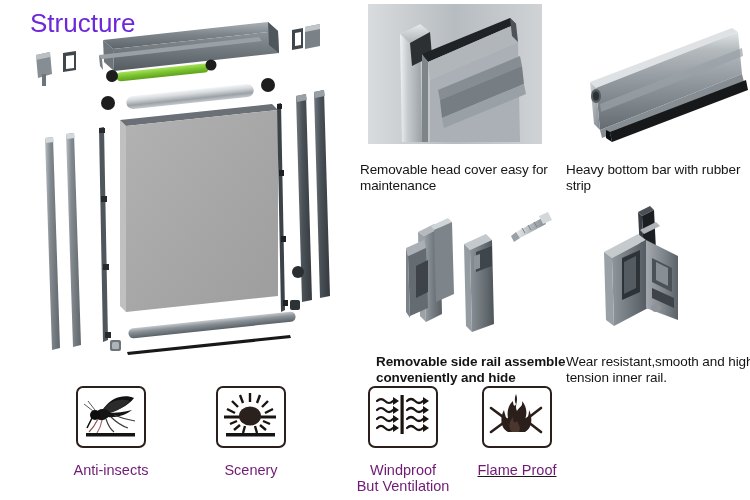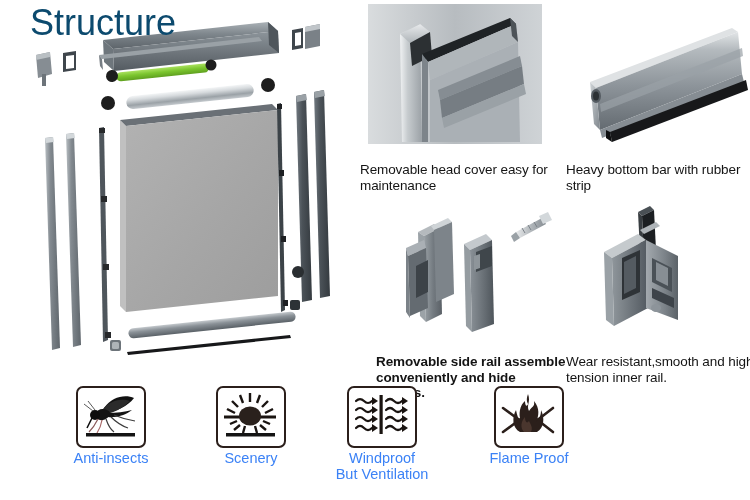--- a/index.html
+++ b/index.html
@@ -14,24 +14,24 @@
     overflow: hidden;
     font-family: "Liberation Sans", sans-serif;
     color: #1a1a1a;
   }
 
   
   #page-title {
     position: absolute;
     left: 30px;
     top: 6px;
-    font-size: 36px;
+    font-size: 26px;
     line-height: 34px;
     font-weight: 400;
-    color: #0c4a6e;
+    color: #6d28d9;
     letter-spacing: 0px;
     z-index: 40;
   }
 
   
   #structure-diagram {
     position: absolute;
     left: 0;
     top: 0;
     width: 352px;
@@ -74,42 +74,42 @@
     top: 386px;
     width: 750px;
     height: 114px;
   }
   .feature-item {
     position: absolute;
     text-align: center;
   }
   #feature-anti-insects { left: 36px;  width: 150px; }
   #feature-sunproof     { left: 176px; width: 150px; }
-  #feature-windproof    { left: 306px; width: 152px; }
-  #feature-flame-proof  { left: 456px; width: 146px; }
+  #feature-windproof    { left: 327px; width: 152px; }
+  #feature-flame-proof  { left: 444px; width: 146px; text-decoration: underline; }
   #feature-scenery      { left: 588px; width: 146px; }
 
   .feature-icon-box {
     width: 70px;
     height: 62px;
     margin: 0 auto;
     border: 2.5px solid #2b1f1b;
     border-radius: 7px;
     background: #ffffff;
     box-sizing: border-box;
     position: relative;
     overflow: hidden;
   }
   .feature-icon-box svg { display: block; }
 
   .feature-label {
-    margin-top: 2px;
+    margin-top: 14px;
     font-size: 14.5px;
     line-height: 16px;
-    color: #3b82f6;
+    color: #701a75;
     white-space: pre-line;
   }
 </style>
 </head>
 <body>
 
 <div id="page-title">Structure</div>
 
 <div id="structure-diagram">
   <svg width="352" height="382" viewBox="0 0 352 382" xmlns="http://www.w3.org/2000/svg">

